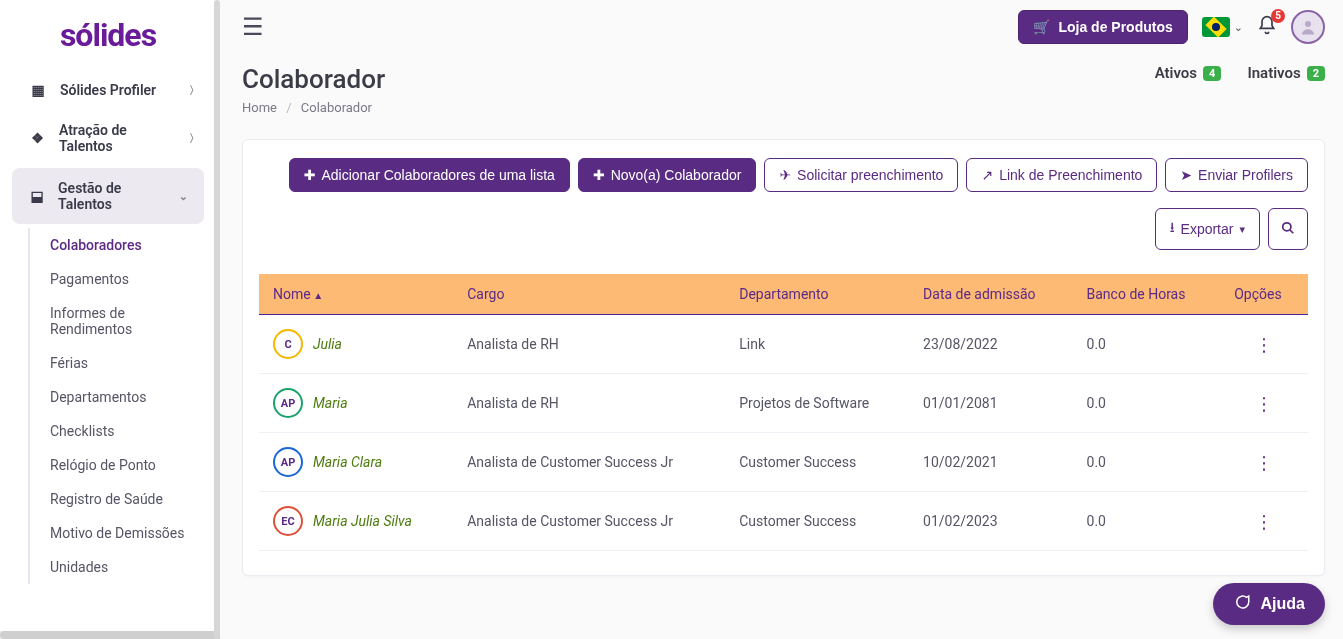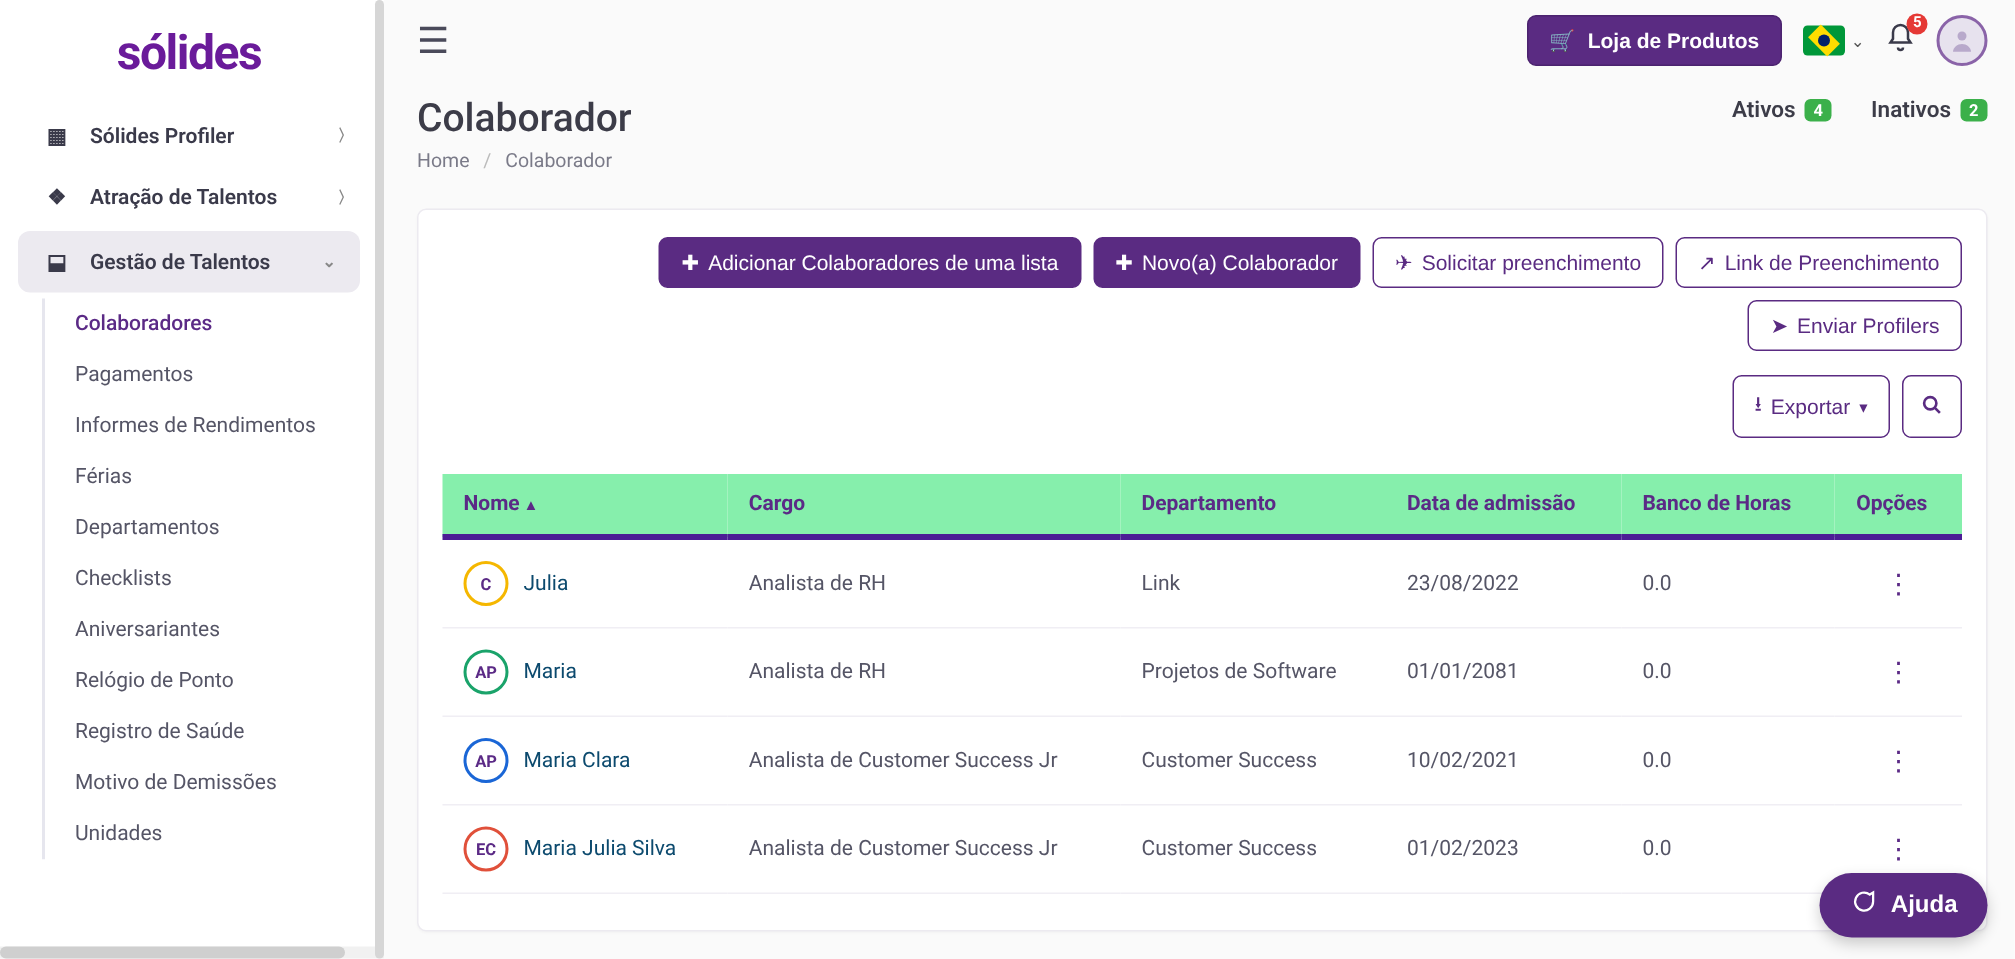--- a/index.html
+++ b/index.html
@@ -7,26 +7,27 @@
   body {
     font-family: -apple-system, BlinkMacSystemFont, "Segoe UI", Roboto, Arial, sans-serif;
     background: #fafafa;
     color: #4a4a5a;
     font-size: 14px;
     overflow: hidden;
   }
   .app { display: flex; height: 639px; width: 1343px; position: relative; }
   
   .sidebar {
-    width: 256px;
+    width: 220px;
     background: #fff;
     display: flex;
     flex-direction: column;
     padding-top: 10px;
     position: relative;
+    align-items: center;
   }
   .sidebar-scroll { overflow-y: auto; scrollbar-width: thin; padding-right: 4px; }
   .sidebar::after {
     content: "";
     position: absolute;
     right: 0; top: 0; bottom: 0;
     width: 6px;
     background: #d6d6d6;
     border-radius: 3px;
   }
@@ -140,41 +141,41 @@
     cursor:pointer;
     display:inline-flex; align-items:center; gap:6px;
     font-weight:500;
   }
   .btn.primary { background:#5a2b82; color:#fff; }
   .btn.icon-only { padding:8px 12px; }
   .caret-down::after { content:" \25BE"; font-size:11px; }
 
   table { width: calc(100% - 12px); margin: 14px 6px 0; border-collapse: collapse; }
   thead th {
-    text-align:left; font-weight:700; font-size:14px;
+    text-align:left; font-weight:400; font-size:14px;
     color:#5b2a86;
     padding: 12px 14px;
-    border-bottom:4px solid #4c1d95;
-    background:#86efac;
+    border-bottom:1px solid #4c1d95;
+    background:#fdba74;
   }
   thead th.sort::after { content:" \25B2"; font-size:10px; }
   tbody td {
     padding: 14px 14px;
     border-bottom:1px solid #f0eef4;
     color:#555566;
     vertical-align: middle;
   }
   .namecell { display:flex; align-items:center; gap:10px; }
   .ring {
     width:30px; height:30px; border-radius:50%;
     display:flex; align-items:center; justify-content:center;
     font-size:11px; font-weight:700; color:#5b2a86;
     background:#fff;
   }
-  .emp-name { color:#0c4a6e; cursor:pointer; }
+  .emp-name { color:#4d7c0f; cursor:pointer;font-style:italic; }
   .opts { text-align:center; color:#5b2a86; cursor:pointer; font-size:18px; }
 
   
   .help-fab {
     position:absolute; right:18px; bottom:14px;
     background:#5a2b82; color:#fff; border:none;
     border-radius: 24px; padding: 10px 20px;
     font-size:16px; font-weight:700; cursor:pointer;
     display:flex; align-items:center; gap:10px;
     box-shadow:0 4px 10px rgba(0,0,0,0.2);
@@ -223,21 +224,20 @@
         <span class="chev">⌄</span>
       </div>
 
       <div class="sub-block">
         <div class="sub-item sel">Colaboradores</div>
         <div class="sub-item">Pagamentos</div>
         <div class="sub-item">Informes de Rendimentos</div>
         <div class="sub-item">Férias</div>
         <div class="sub-item">Departamentos</div>
         <div class="sub-item">Checklists</div>
-        <div class="sub-item">Aniversariantes</div>
         <div class="sub-item">Relógio de Ponto</div>
         <div class="sub-item">Registro de Saúde</div>
         <div class="sub-item">Motivo de Demissões</div>
         <div class="sub-item">Unidades</div>
       </div>
     </div>
     <div class="bottom-scroll"></div>
   </aside>
 
   <main class="main">

